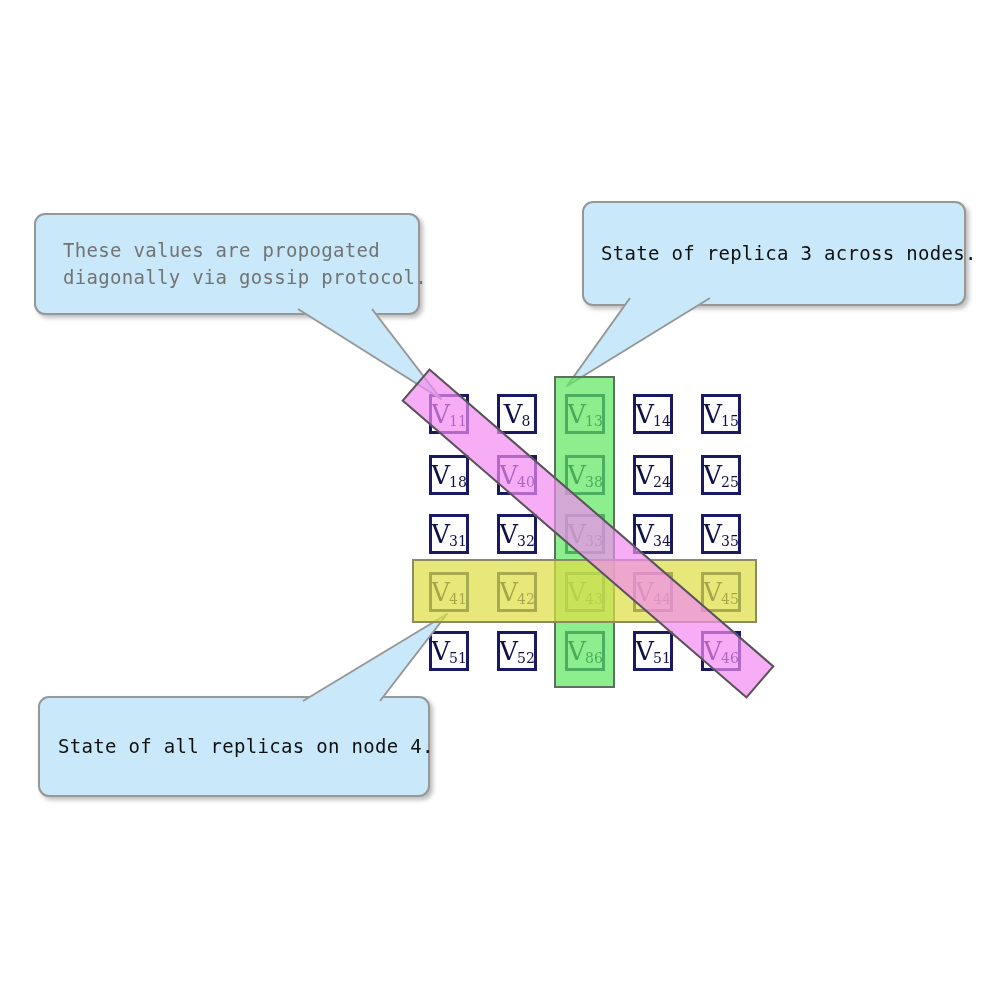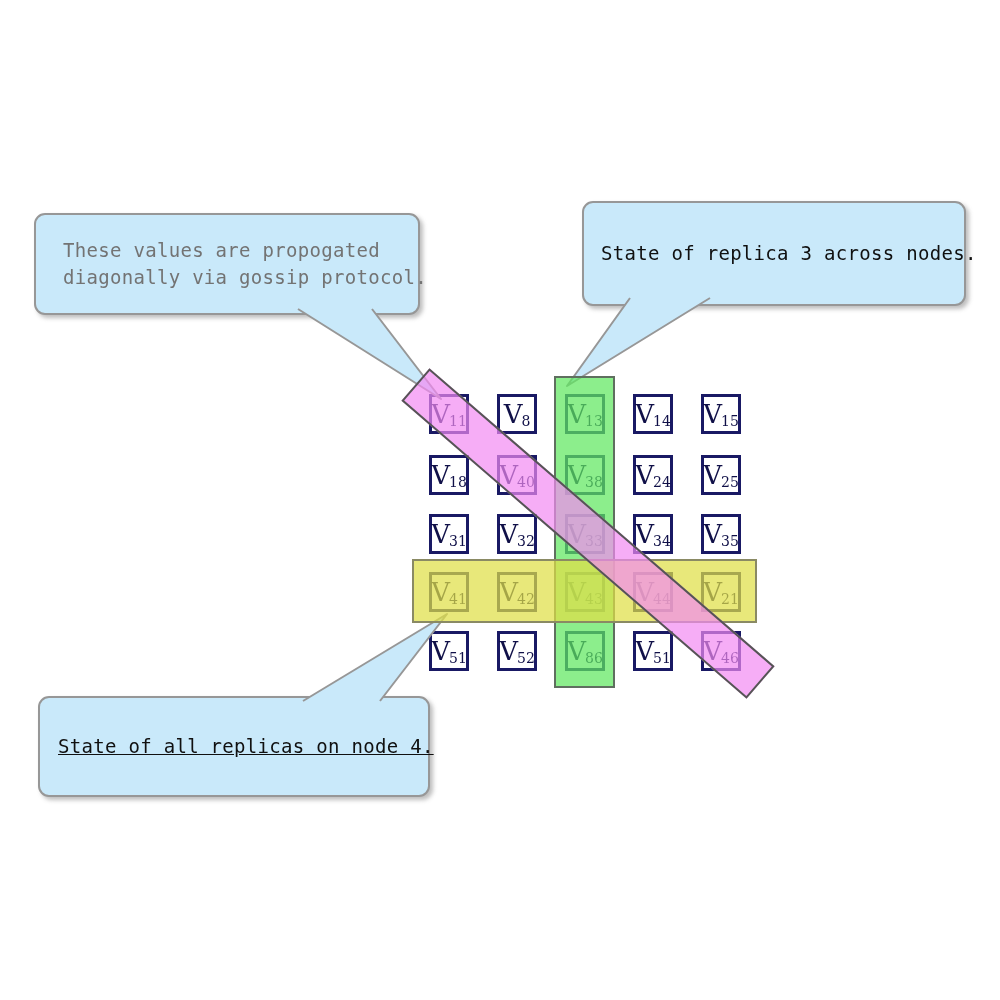--- a/index.html
+++ b/index.html
@@ -54,21 +54,21 @@
     border-radius:11px;
     box-shadow:3px 3px 4px rgba(110,110,110,0.45);
     display:flex;flex-direction:column;justify-content:center;
     font-size:19px;
     letter-spacing:0.3px;
     line-height:27px;
     white-space:nowrap;
   }
   #callout-gossip{left:34px;top:213px;width:386px;height:102px;padding-left:27px;}
   #callout-replica{left:582px;top:201px;width:384px;height:105px;padding-left:17px;}
-  #callout-node{left:38px;top:696px;width:392px;height:101px;padding-left:18px;text-decoration:underline;}
+  #callout-node{left:38px;top:696px;width:392px;height:101px;padding-left:18px;}
   
   #grid-layer{position:absolute;inset:0;z-index:1;}
   .callout{z-index:2;}
   #tail-layer{position:absolute;inset:0;z-index:3;pointer-events:none;}
   .band{z-index:4;}
 </style>
 </head>
 <body>
 
 <div id="canvas">
@@ -145,21 +145,21 @@
       <div class="cell" style="left: 565px; top: 572px;">
         <span>V</span>
         <sub>43</sub>
       </div>
       <div class="cell" style="left: 633px; top: 572px;">
         <span>V</span>
         <sub>44</sub>
       </div>
       <div class="cell" style="left: 701px; top: 572px;">
         <span>V</span>
-        <sub>21</sub>
+        <sub>45</sub>
       </div>
       <div class="cell" style="left: 429px; top: 631px;">
         <span>V</span>
         <sub>51</sub>
       </div>
       <div class="cell" style="left: 497px; top: 631px;">
         <span>V</span>
         <sub>52</sub>
       </div>
       <div class="cell" style="left: 565px; top: 631px;">

